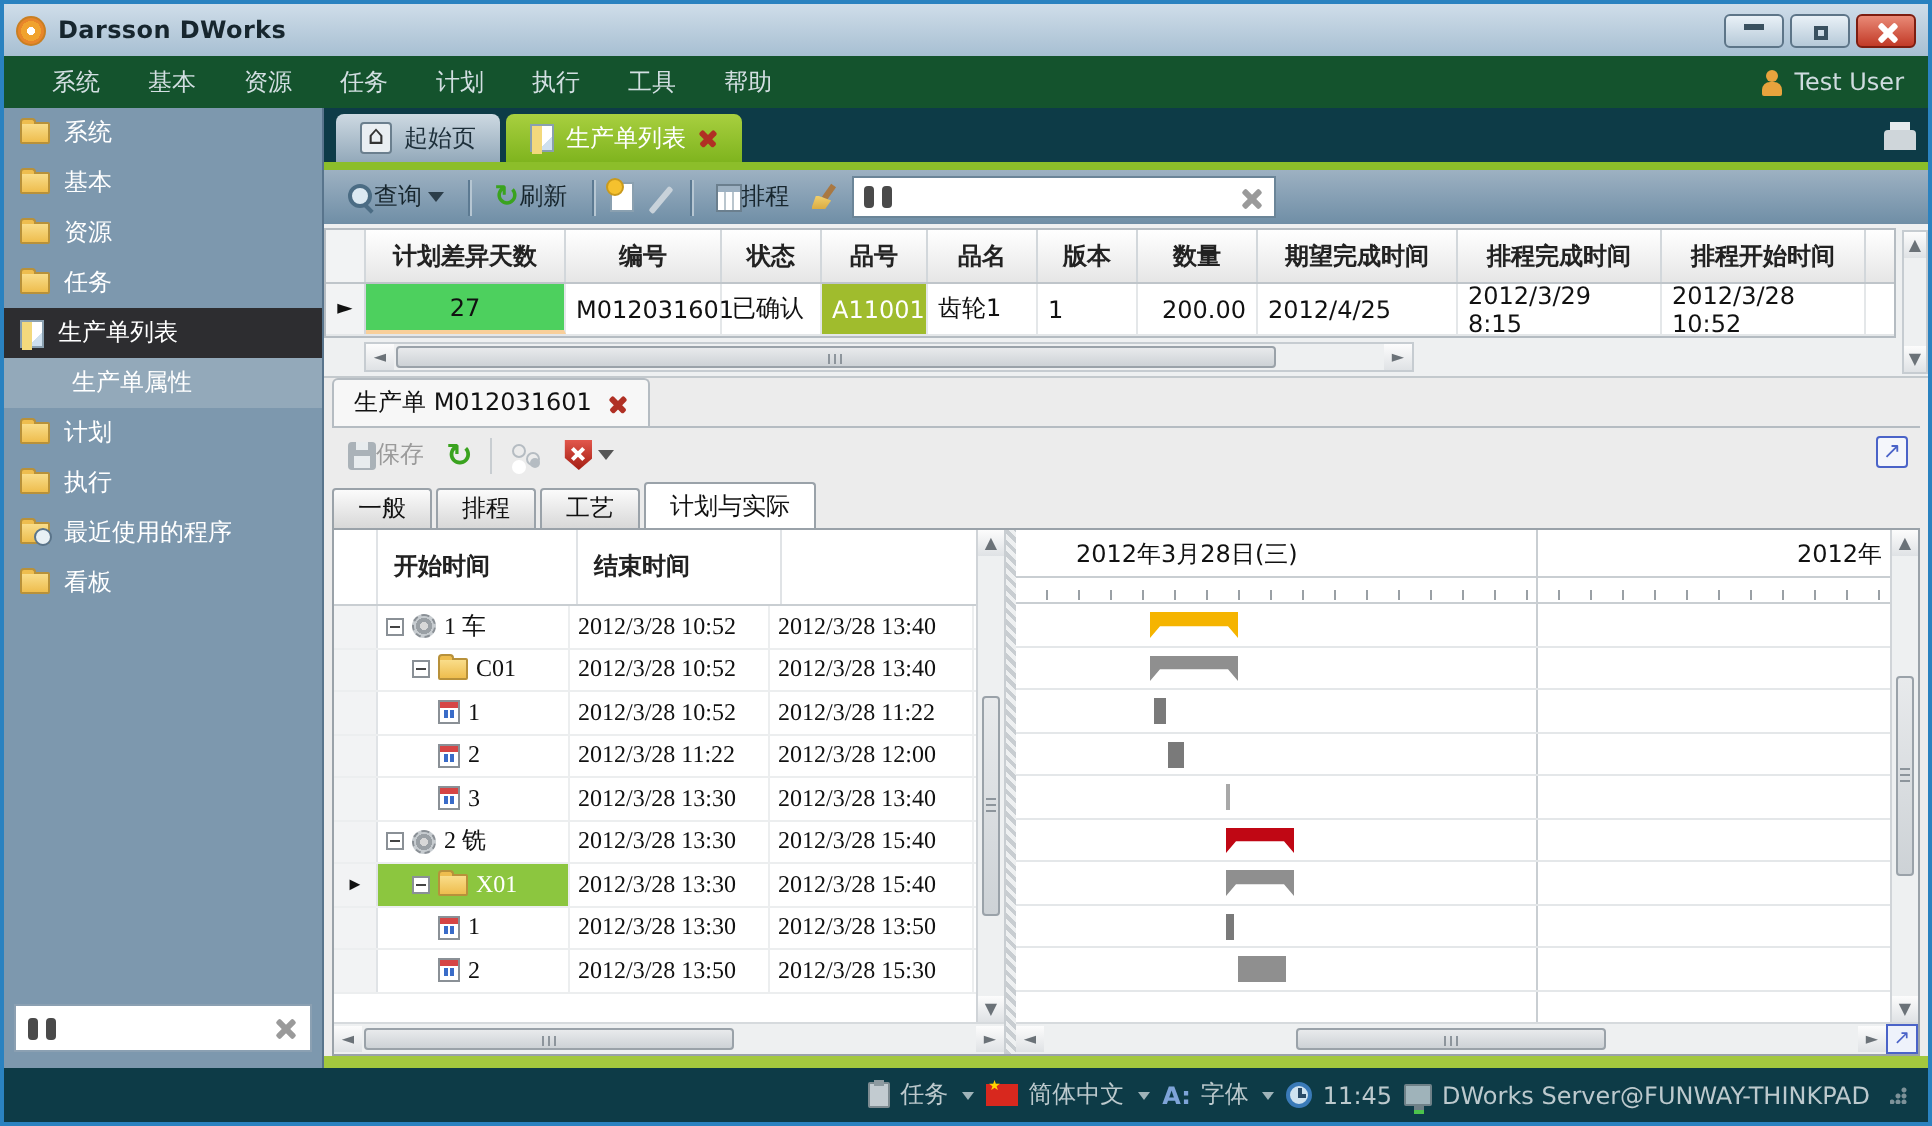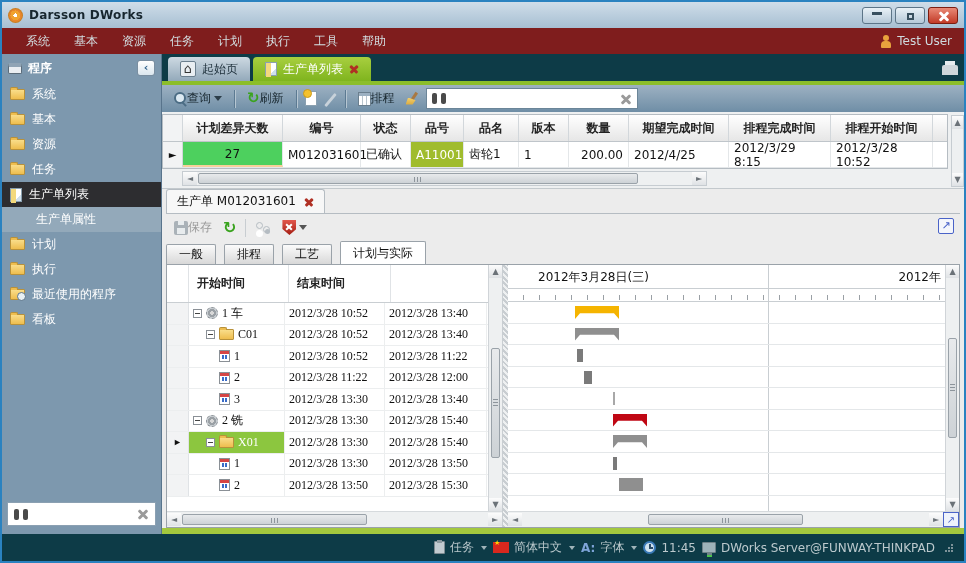--- a/index.html
+++ b/index.html
@@ -12,21 +12,21 @@
   .title-text { color:#17262e; font-weight:bold; letter-spacing:.2px; }
   .winbtns { margin-left:auto; display:flex; gap:3px; }
   .wbtn { width:30px; height:17px; border:1px solid #5d7588; border-radius:3px; background:linear-gradient(#e9f1f7,#b6c9d8); position:relative; cursor:pointer; }
   .wbtn.close { background:linear-gradient(#e98a77,#c23a27); border-color:#7d1d10; }
   .wbtn .bar { position:absolute; left:9px; bottom:4px; width:10px; height:3px; background:#39505f; }
   .wbtn .box { position:absolute; left:11px; top:5px; width:7px; height:7px; border:2px solid #39505f; }
   .wbtn .x1,.wbtn .x2 { position:absolute; left:9px; top:7px; width:12px; height:3px; background:#fff; border-radius:1px; }
   .wbtn .x1 { transform:rotate(45deg);} .wbtn .x2 { transform:rotate(-45deg);}
 
   
-  .menubar { height:26px; background:#7f1d1d; display:flex; align-items:center; padding:0 12px; color:#d3dfe2; flex:0 0 auto; }
+  .menubar { height:26px; background:#14532d; display:flex; align-items:center; padding:0 12px; color:#d3dfe2; flex:0 0 auto; }
   .menu-item { padding:4px 12px; cursor:pointer; }
   .menu-user { margin-left:auto; display:flex; align-items:center; gap:5px; color:#cfdbdf; }
   .ico-user { width:12px; height:13px; position:relative; }
   .ico-user::before { content:''; position:absolute; left:3px; top:0; width:6px; height:6px; border-radius:50%; background:#e8a33d; }
   .ico-user::after { content:''; position:absolute; left:1px; top:6px; width:10px; height:7px; border-radius:4px 4px 1px 1px; background:#e8a33d; }
 
   
   .bodywrap { flex:1 1 auto; display:flex; min-height:0; }
 
   
@@ -115,21 +115,21 @@
   .ico-floppy { width:14px; height:14px; background:#aab2b8; border-radius:2px; position:relative; }
   .ico-floppy::before { content:''; position:absolute; left:3px; top:7px; width:8px; height:6px; background:#e8ecee; }
   .ico-floppy::after { content:''; position:absolute; left:4px; top:0; width:6px; height:4px; background:#e8ecee; }
   .ico-link { width:16px; height:13px; position:relative; }
   .ico-link::before { content:''; position:absolute; left:1px; top:1px; width:5px; height:5px; border:1px solid #b5bcc2; border-radius:50%; box-shadow:8px 6px 0 -1px #b5bcc2, 0 8px 0 0 #fff; }
   .ico-link::after { content:''; position:absolute; right:1px; bottom:1px; width:5px; height:5px; border:1px solid #b5bcc2; border-radius:50%; }
   .ico-shield { width:14px; height:15px; background:linear-gradient(#e2574c,#a31d12); clip-path:polygon(0 0,100% 0,100% 60%,50% 100%,0 60%); position:relative; }
   .ico-shield::before,.ico-shield::after { content:''; position:absolute; left:3px; top:6px; width:8px; height:2px; background:#fff; }
   .ico-shield::before{ transform:rotate(45deg);} .ico-shield::after{ transform:rotate(-45deg);}
   .ico-extlink { position:absolute; right:6px; top:4px; width:16px; height:16px; border:1px solid #4a63c8; border-radius:2px; color:#4a63c8; font-size:11px; line-height:14px; text-align:center; cursor:pointer; background:#f4f6fb; }
-  .dtabs { height:23px; display:flex; align-items:flex-end; gap:8px; flex:0 0 auto; }
+  .dtabs { height:23px; display:flex; align-items:flex-end; gap:2px; flex:0 0 auto; }
   .dt { height:20px; padding:0 12px; background:linear-gradient(#fbfbfb,#d8d8d8); border:1px solid #9aa2a9; border-bottom:none; border-radius:2px 2px 0 0; display:flex; align-items:center; color:#111; cursor:pointer; }
   .dt.active { height:23px; background:#fff; font-weight:normal; position:relative; z-index:2; }
   .dcontent { flex:1 1 auto; display:flex; background:#fff; border:1px solid #9aa2a9; min-height:0; position:relative; }
 
   
   .treewrap { width:336px; flex:0 0 auto; display:flex; flex-direction:column; border-right:1px solid #c9ced2; position:relative; }
   .t-head { display:flex; height:38px; border-bottom:1px solid #c9ced2; background:#fff; flex:0 0 auto; }
   .t-hcell { display:flex; align-items:center; padding:0 8px; font-weight:bold; color:#222; border-right:1px solid #e0e3e6; flex:0 0 auto; }
   .t-rows { flex:0 0 auto;font-family:Liberation Serif, serif; }
   .t-row { display:flex; height:21.5px; border-bottom:1px solid #eceeef; }
@@ -206,25 +206,20 @@
     <span id="menu-items"><span class="menu-item">系统</span><span class="menu-item">基本</span><span class="menu-item">资源</span><span class="menu-item">任务</span><span class="menu-item">计划</span><span class="menu-item">执行</span><span class="menu-item">工具</span><span class="menu-item">帮助</span></span>
     <span class="menu-user">
       <span class="ico-user"></span>
       <span>Test User</span>
     </span>
   </div>
 
   <div class="bodywrap">
 
     <div class="sidebar">
-      <div class="side-head">
-        <span class="ico-prog"></span>
-        <span>程序</span>
-        <span class="collapse-btn">‹</span>
-      </div>
       <div id="side-items">
           <div class="side-item">
             <span class="ico-folder"></span>
             <span>系统</span>
           </div>
           <div class="side-item">
             <span class="ico-folder"></span>
             <span>基本</span>
           </div>
           <div class="side-item">

